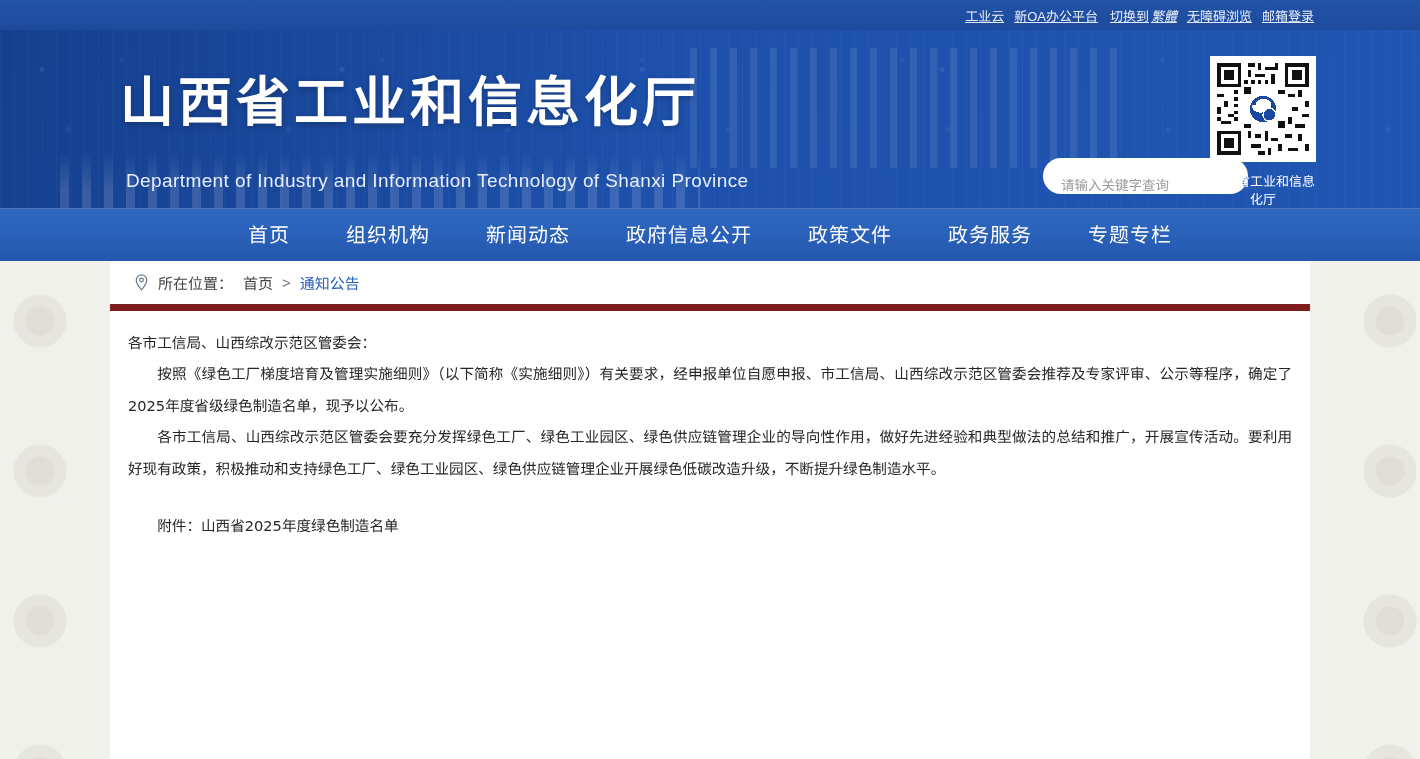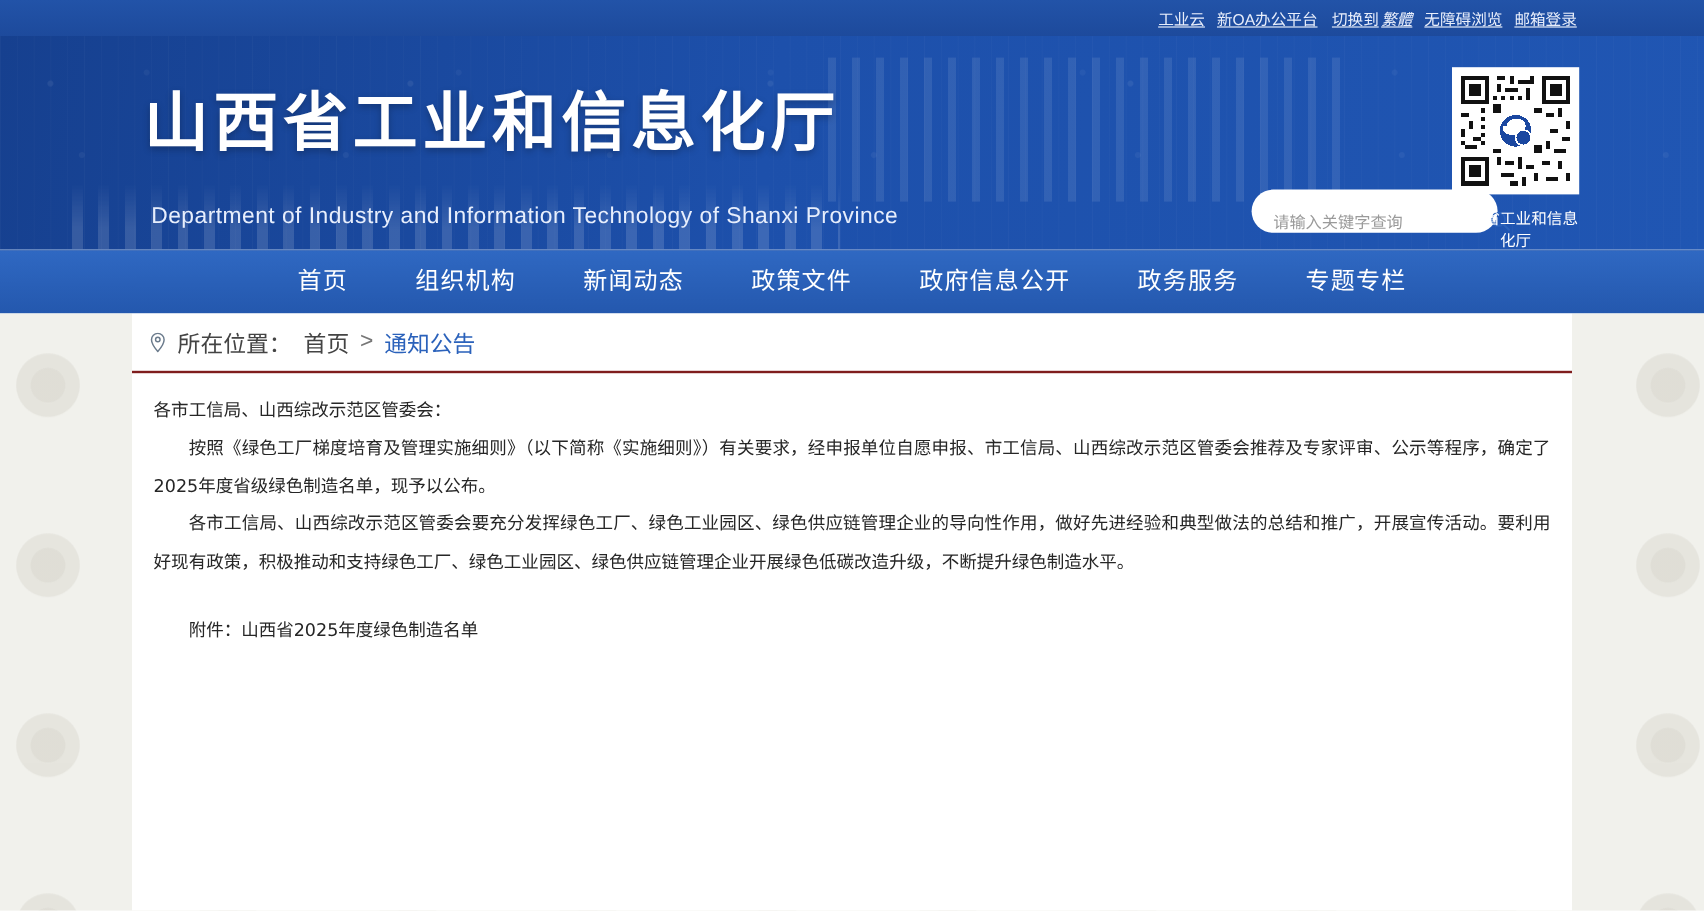--- a/index.html
+++ b/index.html
@@ -175,24 +175,24 @@
     left: 110px; top: 0;
     width: 1200px;
     bottom: 0;
     background: #ffffff;
   }
 
   .breadcrumb {
     height: 50px;
     display: flex;
     align-items: center;
-    padding-left: 14px;
-    font-size: 19px;
+    padding-left: 24px;
+    font-size: 15px;
     color: #555;
-    border-bottom: 2px solid #7f1d1d;
+    border-bottom: 7px solid #7f1d1d;
   }
   .loc-icon { width: 15px; height: 17px; margin-right: 9px; }
   .breadcrumb .label { color: #444; margin-right: 10px; }
   .breadcrumb a { color: #444; text-decoration: none; }
   .breadcrumb .sep { margin: 0 9px; color: #777; }
   .breadcrumb a.current { color: #2b62bb; }
 
   .article-title {
     text-align: center;
     font-size: 25px;
@@ -339,22 +339,22 @@
       <div>山西省工业和信息化厅</div>
 
     </div>
   </div>
 </div>
 
 <div class="nav">
   <div class="nav-item">首页</div>
   <div class="nav-item">组织机构</div>
   <div class="nav-item">新闻动态</div>
+  <div class="nav-item">政府信息公开</div>
   <div class="nav-item">政策文件</div>
-  <div class="nav-item">政府信息公开</div>
   <div class="nav-item">政务服务</div>
   <div class="nav-item">专题专栏</div>
 </div>
 
 <div class="page">
   <div class="page-bg"></div>
 
   <div class="content">
 
     <div class="breadcrumb">

